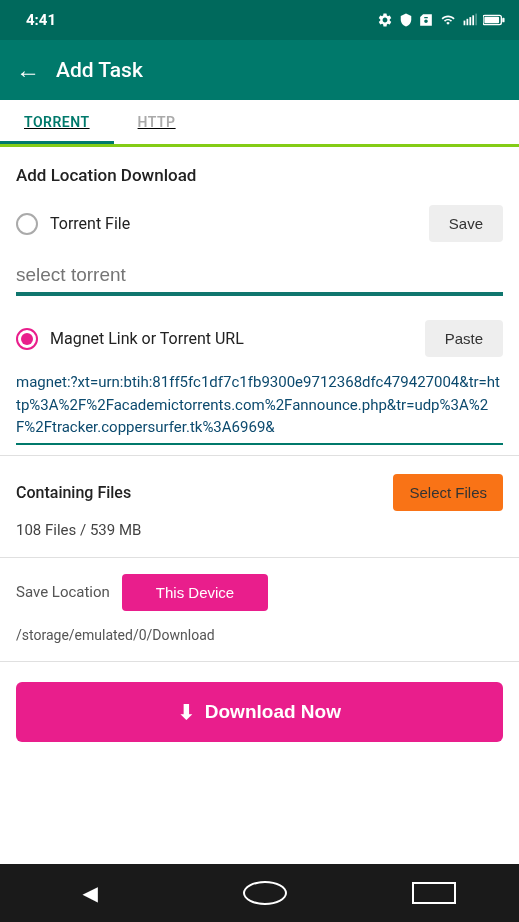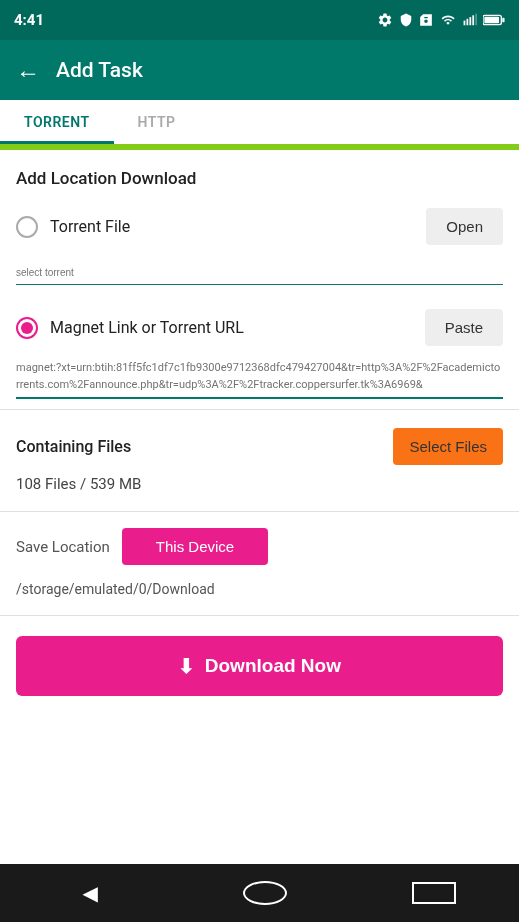--- a/index.html
+++ b/index.html
@@ -21,20 +21,21 @@
       display: flex;
       align-items: center;
       justify-content: space-between;
       padding: 0 14px;
       flex-shrink: 0;
     }
     .status-time {
       color: #fff;
       font-size: 15px;
       font-weight: bold;
+      margin-left: 12px;
     }
     .status-icons {
       display: flex;
       align-items: center;
       gap: 6px;
     }
     .status-icons svg {
       fill: #fff;
     }
 
@@ -55,23 +56,24 @@
     }
     .back-arrow {
       color: #fff;
       font-size: 24px;
       cursor: pointer;
     }
 
     
     .tab-bar {
       display: flex;
-      border-bottom: 6px solid #84cc16;
+      border-bottom: 3px solid #84cc16;
       background: #fff;
       flex-shrink: 0;
+      text-decoration: underline;
     }
     .tab-item {
       padding: 14px 24px;
       font-size: 14px;
       font-weight: 600;
       text-transform: uppercase;
       cursor: pointer;
       color: #aaa;
       letter-spacing: 0.5px;
       position: relative;
@@ -152,37 +154,37 @@
       white-space: nowrap;
     }
 
     
     .torrent-input-row {
       padding: 6px 16px 14px 16px;
     }
     .torrent-input {
       width: 100%;
       border: none;
-      border-bottom: 1px solid #0f766e;
-      font-size: 10px;
+      border-bottom: 4px solid #0f766e;
+      font-size: 19px;
       color: #aaa;
       padding: 6px 0;
       outline: none;
       background: transparent;
     }
 
     
     .magnet-text-area {
       margin: 4px 16px 10px 16px;
       border-bottom: 2px solid #00796b;
       padding-bottom: 4px;
     }
     .magnet-text {
-      font-size: 11px;
-      color: #737373;
+      font-size: 15px;
+      color: #0c4a6e;
       word-break: break-all;
       line-height: 1.5;
     }
 
     
     .divider {
       height: 1px;
       background: #e0e0e0;
       margin: 4px 0;
     }
@@ -357,21 +359,21 @@
 
 <div class="content">
 
   <div class="section-title">Add Location Download</div>
 
   <div class="option-row">
     <div class="option-left">
       <div class="radio-outer"></div>
       <span class="option-label">Torrent File</span>
     </div>
-    <button class="btn-gray">Open</button>
+    <button class="btn-gray">Save</button>
   </div>
 
   <div class="torrent-input-row">
     <input class="torrent-input" type="text" readonly="" placeholder="select torrent" style="">
   </div>
 
   <div class="option-row">
     <div class="option-left">
       <div class="radio-outer selected">
         <div class="radio-inner"></div>

